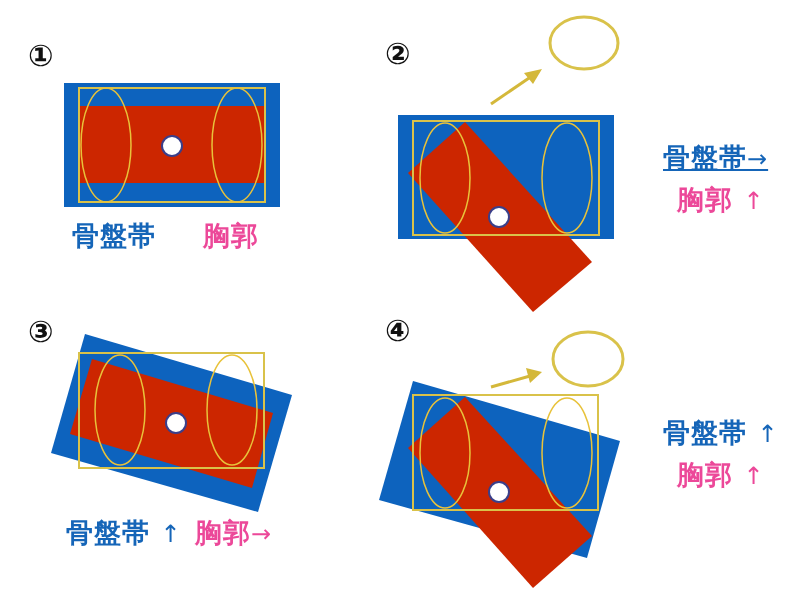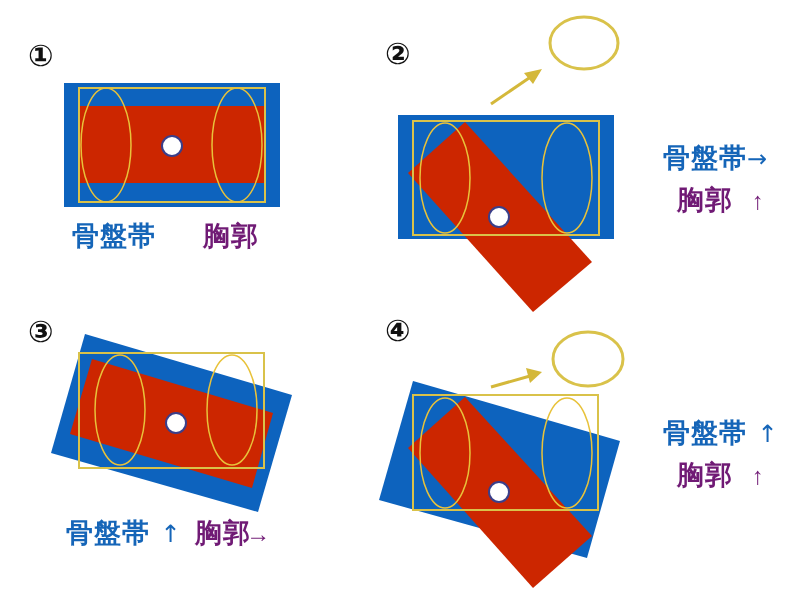--- a/index.html
+++ b/index.html
@@ -1,20 +1,20 @@
 <!DOCTYPE html>
 <html><head>
 <meta charset="utf-8">
 <style>
   html, body { margin:0; padding:0; background:#ffffff; }
   body { width:800px; height:600px; position:relative; overflow:hidden; font-family:"DejaVu Sans", sans-serif; }
   svg { position:absolute; left:0; top:0; }
   .lbl { position:absolute; font-weight:bold; font-size:27px; white-space:nowrap; letter-spacing:1px; }
   .blue { color:#1565b8; }
-  .red { color:#701a75;font-family:Liberation Mono, monospace; }
+  .red { color:#ec4899; }
   .arrow-txt { font-weight:normal; font-size:24px; }
   .num { position:absolute; font-size:30px; font-weight:bold; color:#111; }
 </style>
 </head>
 <body>
 
 <svg width="800" height="600" viewBox="0 0 800 600">
 
   <g>
     <rect x="64" y="83" width="216" height="124" fill="#0d63be"></rect>
@@ -60,20 +60,20 @@
 </svg>
 
 <div class="num" style="left:28px;top:38px;">①</div>
 <div class="num" style="left:385px;top:36px;">②</div>
 <div class="num" style="left:28px;top:314px;">③</div>
 <div class="num" style="left:385px;top:313px;">④</div>
 
 <div class="lbl blue" style="left:72px;top:218px;"><span>骨盤帯</span></div>
 <div class="lbl red" style="left:203px;top:218px;"><span>胸郭</span></div>
 
-<div class="lbl blue" style="left:663px;top:140px;"><span>骨盤帯</span><span class="arrow-txt">→</span></div>
+<div class="lbl blue" style="left:663px;top:140px;text-decoration:underline;"><span>骨盤帯</span><span class="arrow-txt">→</span></div>
 <div class="lbl red" style="left:677px;top:182px;"><span>胸郭</span> <span class="arrow-txt">↑</span></div>
 
 <div class="lbl blue" style="left:66px;top:515px;"><span>骨盤帯</span> <span class="arrow-txt">↑</span></div>
 <div class="lbl red" style="left:195px;top:515px;"><span>胸郭</span><span class="arrow-txt">→</span></div>
 
 <div class="lbl blue" style="left:663px;top:415px;"><span>骨盤帯</span> <span class="arrow-txt">↑</span></div>
 <div class="lbl red" style="left:677px;top:457px;"><span>胸郭</span> <span class="arrow-txt">↑</span></div>
 
 </body></html>

